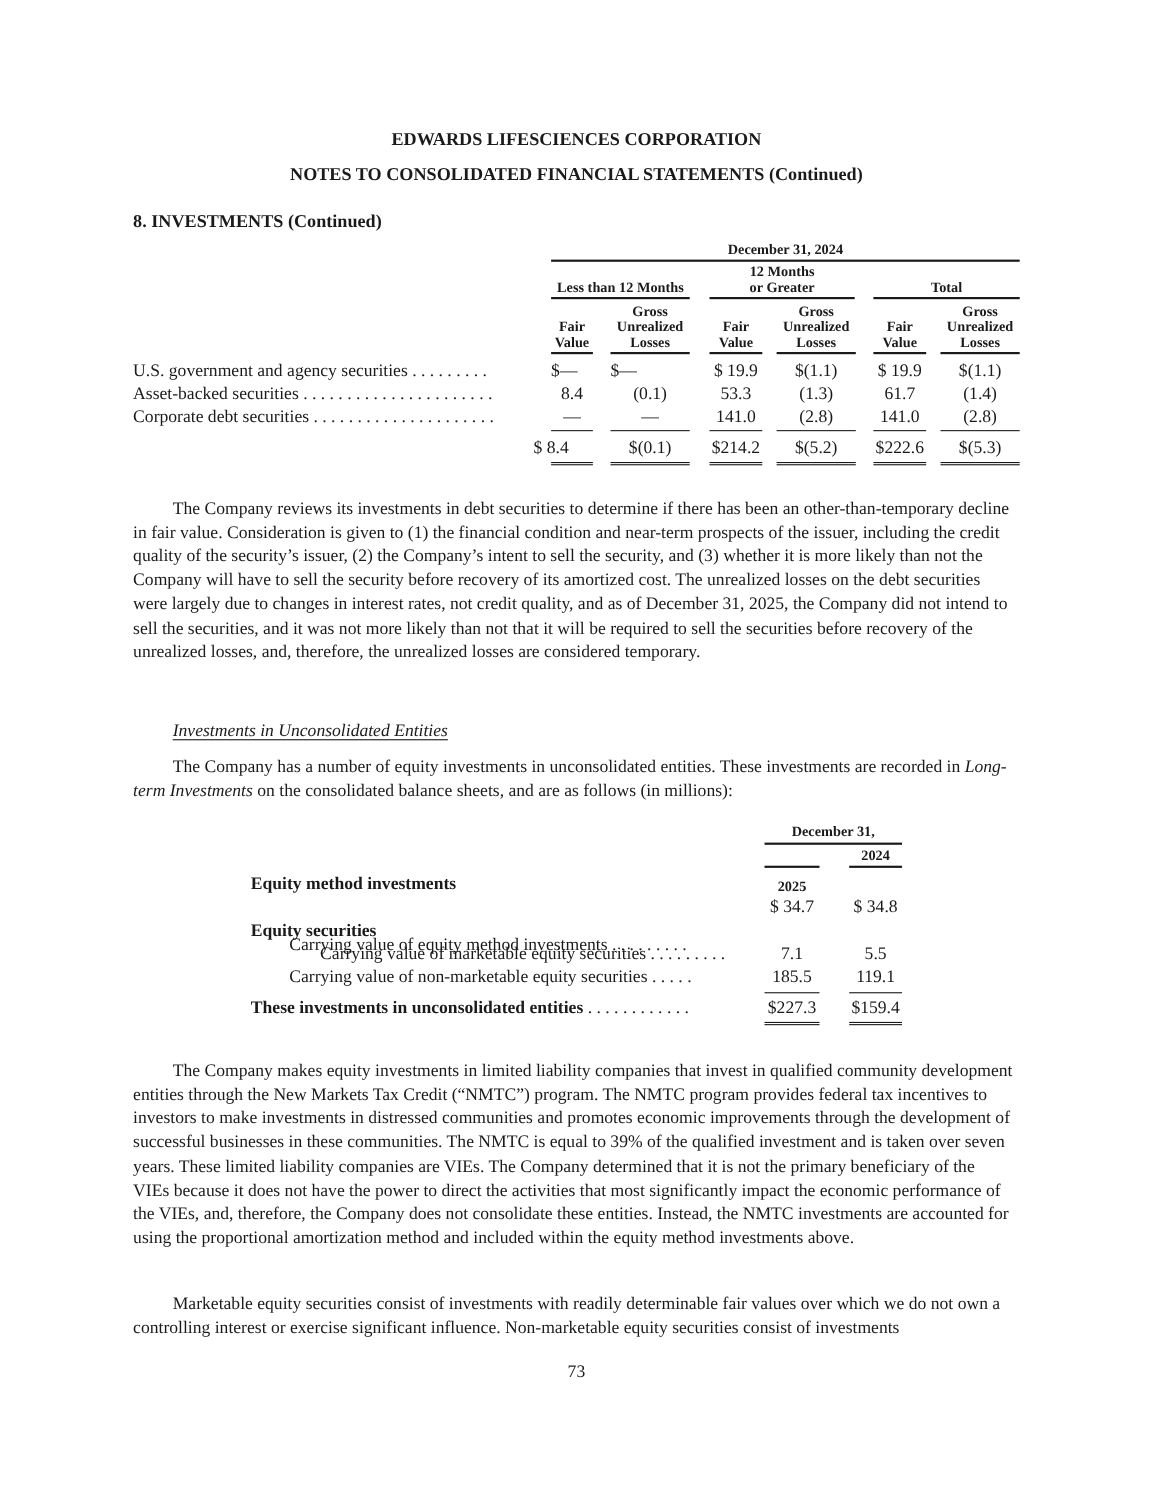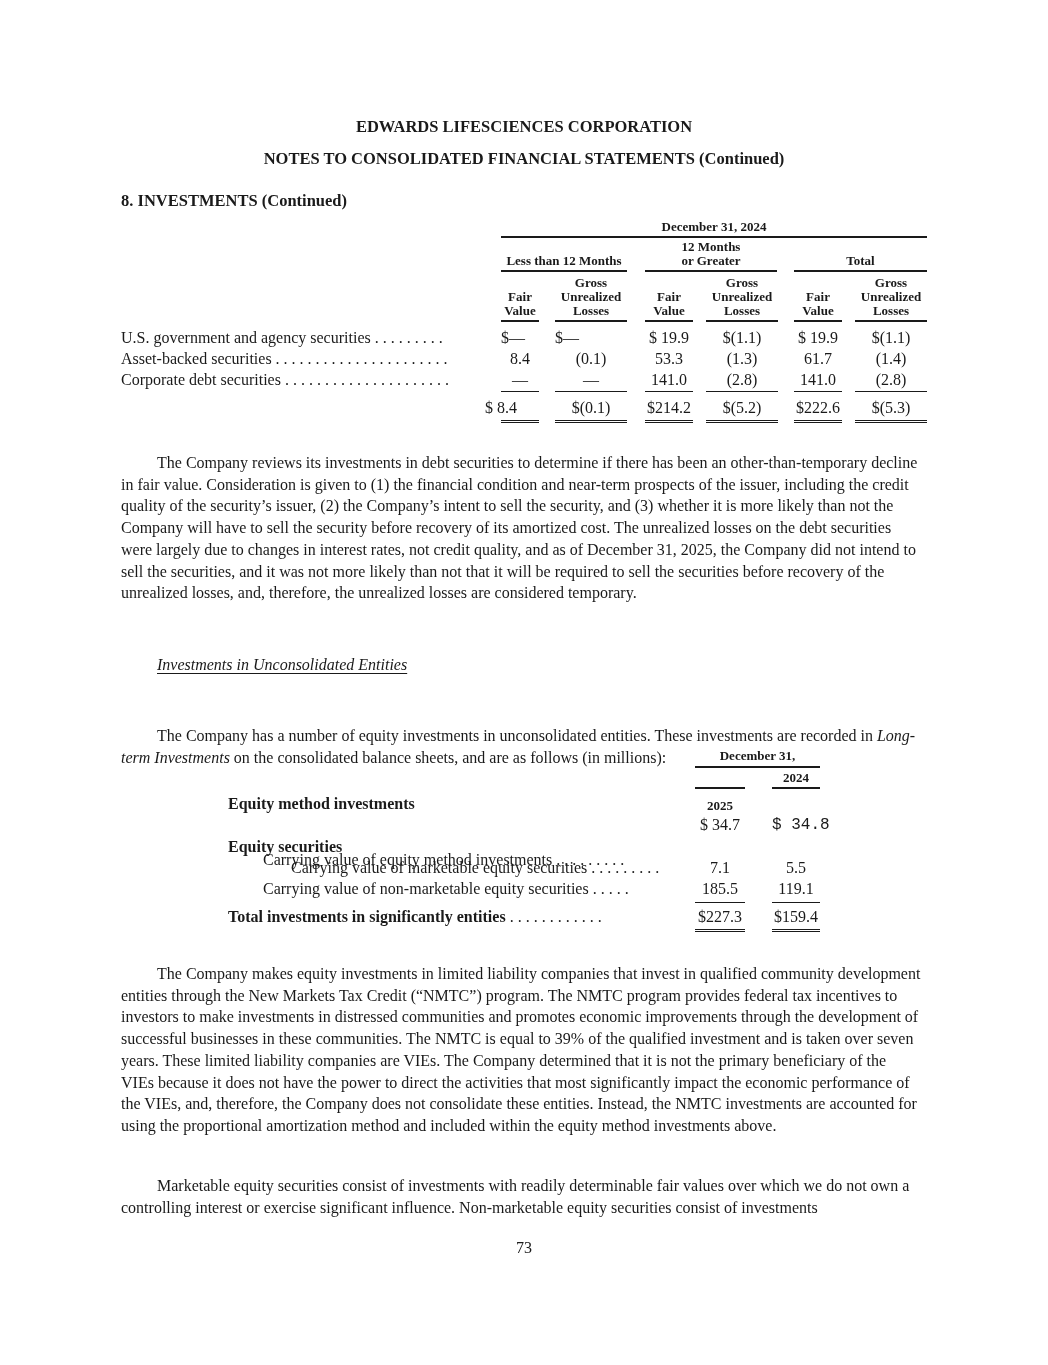--- a/index.html
+++ b/index.html
@@ -117,44 +117,44 @@
       <div class="uline" style="left: 734px; width: 72px; top: 171px;"></div>
       <div class="num" style="left: 734px; width: 72px; top: 178px;">$(5.3)</div>
       <div class="dline" style="left: 734px; width: 72px; top: 200px;"></div>
     </div>
 </div>
 
 <p class="para" style="top:452px;"><span class="indent"></span><span>The Company reviews its investments in debt securities to determine if there has been an other-than-temporary decline in fair value. Consideration is given to (1) the financial condition and near-term prospects of the issuer, including the credit quality of the security’s issuer, (2) the Company’s intent to sell the security, and (3) whether it is more likely than not the Company will have to sell the security before recovery of its amortized cost. The unrealized losses on the debt securities were largely due to changes in interest rates, not credit quality, and as of December 31, 2025, the Company did not intend to sell the securities, and it was not more likely than not that it will be required to sell the securities before recovery of the unrealized losses, and, therefore, the unrealized losses are considered temporary.</span></p>
 
 <div class="abs subhead">Investments in Unconsolidated Entities</div>
 
-<p class="para" style="top:687px;margin-top:38px;"><span class="indent"></span><span>The Company has a number of equity investments in unconsolidated entities. These investments are recorded in </span><i>Long-term Investments</i><span> on the consolidated balance sheets, and are as follows (in millions):</span></p>
+<p class="para" style="top:687px;"><span class="indent"></span><span>The Company has a number of equity investments in unconsolidated entities. These investments are recorded in </span><i>Long-term Investments</i><span> on the consolidated balance sheets, and are as follows (in millions):</span></p>
 
 <div class="abs t2">
   <div class="hdr" style="left:467px; width:125px; top:3px;">December 31,</div>
   <div class="rule" style="left:467px; width:125px; top:20px;"></div>
   <div class="hdr" style="left:467px; width:50px; top:25px;margin-top:28px;">2025</div>
   <div class="hdr" style="left:544px; width:48px; top:25px;">2024</div>
   <div class="rule" style="left:467px; width:50px; top:41px;"></div>
   <div class="rule" style="left:544px; width:48px; top:41px;"></div>
   <div id="t2-rows">
       <div class="rlabel" style="font-weight: bold; top: 48px;">Equity method investments</div>
       <div class="rlabel" style="left: 35px; top: 69px; margin-top: 35px;">Carrying value of equity method investments  . . . . . . . . .</div>
       <div class="num" style="left: 467px; width: 50px; top: 69px;">$  34.7</div>
-      <div class="num" style="left: 544px; width: 48px; top: 69px; font-family: Liberation Mono, monospace;">$  34.8</div>
+      <div class="num" style="left: 544px; width: 48px; top: 69px;">$  34.8</div>
       <div class="rlabel" style="font-weight: bold; top: 90.5px;">Equity securities</div>
       <div class="rlabel" style="left: 35px; top: 111.5px; margin-left: 28px;">Carrying value of marketable equity securities . . . . . . . . .</div>
       <div class="num" style="left: 467px; width: 50px; top: 111.5px;">7.1</div>
       <div class="num" style="left: 544px; width: 48px; top: 111.5px;">5.5</div>
       <div class="rlabel" style="left: 35px; top: 133px; font-family: Liberation Serif, serif;">Carrying value of non-marketable equity securities  . . . . .</div>
       <div class="num" style="left: 467px; width: 50px; top: 133px;">185.5</div>
       <div class="num" style="left: 544px; width: 48px; top: 133px;">119.1</div>
       <div class="uline" style="left: 467px; width: 50px; top: 155.5px;"></div>
       <div class="uline" style="left: 544px; width: 48px; top: 155.5px;"></div>
-      <div class="rlabel" style="top: 160.5px;"><b>Total investments in significantly entities</b>  . . . . . . . . . . . .</div>
+      <div class="rlabel" style="top: 160.5px;"><b>These investments in unconsolidated entities</b>  . . . . . . . . . . . .</div>
       <div class="num" style="left: 467px; width: 50px; top: 160.5px;">$227.3</div>
       <div class="dline" style="left: 467px; width: 50px; top: 182.5px;"></div>
       <div class="num" style="left: 544px; width: 48px; top: 160.5px;">$159.4</div>
       <div class="dline" style="left: 544px; width: 48px; top: 182.5px;"></div>
     </div>
 </div>
 
 <p class="para" style="top:963px;"><span class="indent"></span><span>The Company makes equity investments in limited liability companies that invest in qualified community development entities through the New Markets Tax Credit (“NMTC”) program. The NMTC program provides federal tax incentives to investors to make investments in distressed communities and promotes economic improvements through the development of successful businesses in these communities. The NMTC is equal to 39% of the qualified investment and is taken over seven years. These limited liability companies are VIEs. The Company determined that it is not the primary beneficiary of the VIEs because it does not have the power to direct the activities that most significantly impact the economic performance of the VIEs, and, therefore, the Company does not consolidate these entities. Instead, the NMTC investments are accounted for using the proportional amortization method and included within the equity method investments above.</span></p>
 
 <p class="para" style="top:1175px;"><span class="indent"></span><span>Marketable equity securities consist of investments with readily determinable fair values over which we do not own a controlling interest or exercise significant influence. Non-marketable equity securities consist of investments</span></p>

